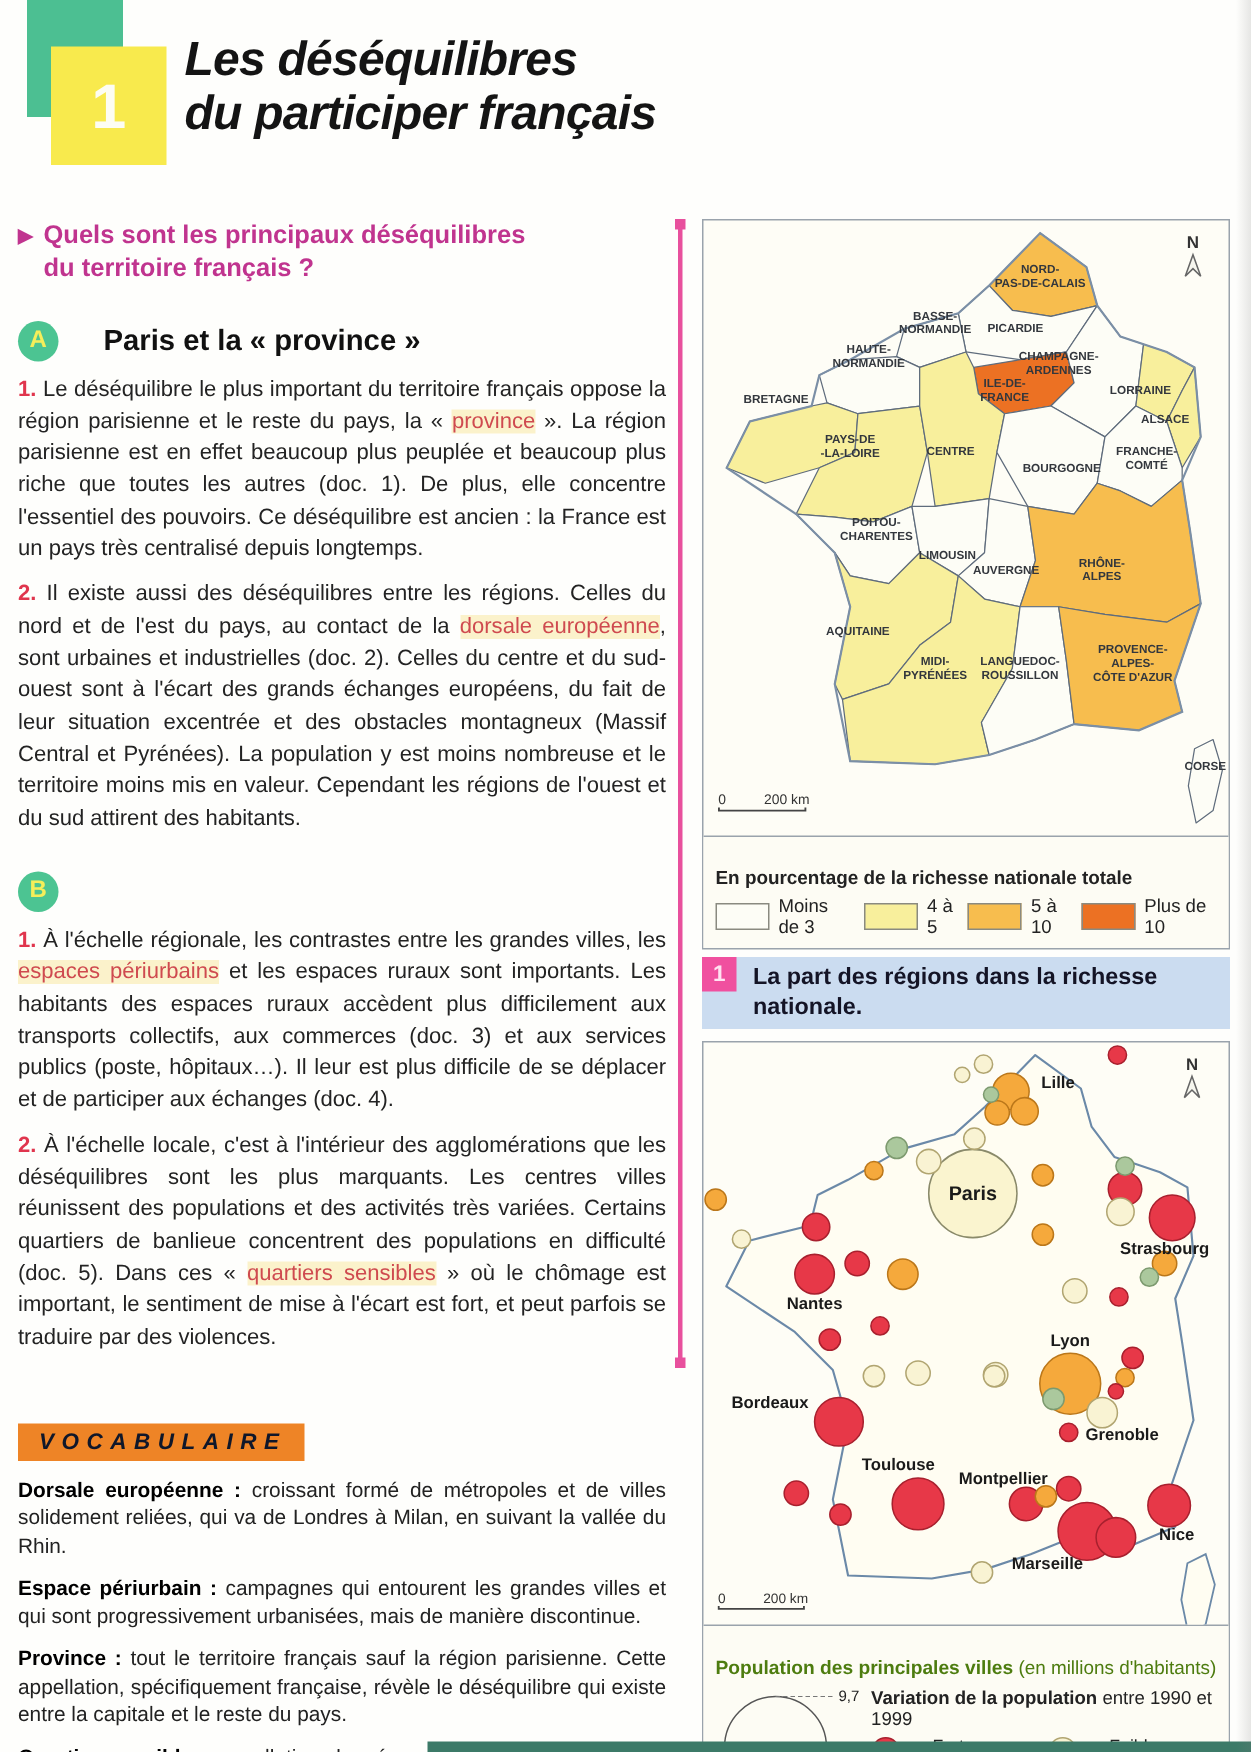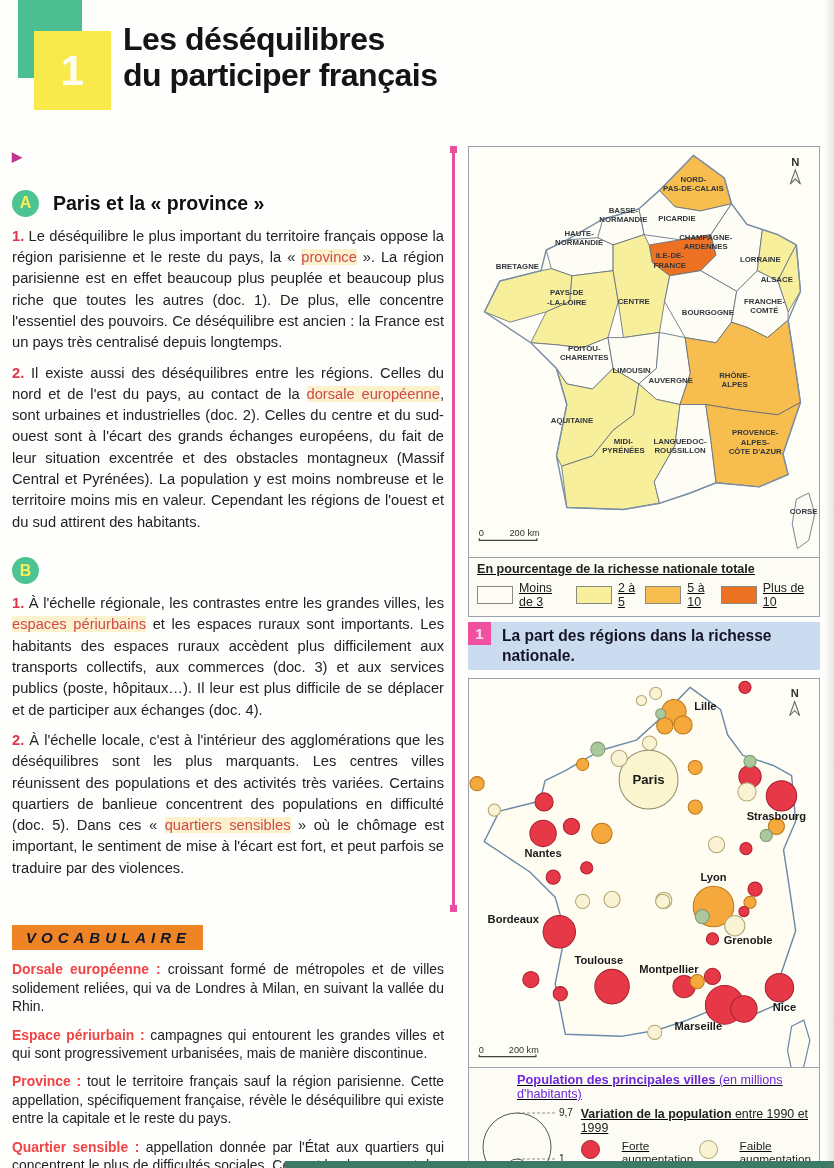--- a/index.html
+++ b/index.html
@@ -8,65 +8,65 @@
   .page::after{content:"";position:absolute;top:0;right:0;width:10px;height:100%;
         background:linear-gradient(to right,rgba(0,0,0,0),rgba(120,120,120,.18));pointer-events:none;}
 
   
   header{position:relative;height:132px;}
   .green-sq{position:absolute;left:18px;top:0;width:64px;height:78px;background:#4cbf92;}
   .yellow-sq{position:absolute;left:34px;top:31px;width:77px;height:79px;background:#f8ea4d;
         display:flex;align-items:center;justify-content:center;
         font-size:42px;font-weight:bold;color:#fdfdf3;}
   h1{position:absolute;left:123px;top:22px;margin:0;font-size:32px;line-height:1.12;
-        font-weight:bold;color:#141414;letter-spacing:-.5px;}
+        font-weight:bold;color:#141414;letter-spacing:-.5px;font-style:italic;}
 
   
   .columns{display:flex;padding:14px 0 0 12px;}
   .left-col{width:432px;}
   .divider-wrap{width:18px;display:flex;justify-content:center;}
   .pink-line{width:3px;height:762px;background:#e8509d;position:relative;margin-top:2px;}
   .pink-line::before,.pink-line::after{content:"";position:absolute;left:-2px;width:7px;height:7px;background:#e8509d;}
   .pink-line::before{top:-2px;} .pink-line::after{bottom:-2px;}
   .right-col{width:352px;margin-left:6px;}
 
   
   .question{display:flex;font-weight:bold;font-size:17px;line-height:1.28;color:#c0348f;}
   .q-arrow{font-size:13px;margin:3px 7px 0 0;color:#c0348f;}
   .text-section{margin-top:24px;}
   .sec-head{display:flex;align-items:center;margin-bottom:6px;}
   .badge{width:27px;height:27px;border-radius:50%;background:#4cc492;color:#f5ee5a;
         font-weight:bold;font-size:16px;display:flex;align-items:center;justify-content:center;
         margin-right:14px;flex:none;}
-  .sec-title{font-size:19.5px;font-weight:bold;color:#111;}
+  .sec-title{font-size:19.5px;font-weight:bold;color:#111;margin-left:16px;}
   .body-par{margin:9px 0 0 0;font-size:14.7px;line-height:1.45;color:#232323;text-align:justify;}
   .pnum{color:#e0354d;font-weight:bold;}
   .hl{color:#cf4a4f;background:#fbf2cb;}
 
   .vocab{margin-top:46px;}
   .vocab-title{display:inline-block;background:#ee8426;color:#0f172a;font-weight:bold;font-style:italic;
         letter-spacing:5px;padding:4px 12px 4px 14px;font-size:15px;}
   .vocab-entry{margin:10px 0 0 0;font-size:13.9px;line-height:1.33;color:#222;text-align:justify;}
-  .term{color:#ef4444;font-weight:bold;}
+  .term{color:#000000;font-weight:bold;}
 
   
   .doc{margin:0 0 10px 0;}
   .map-frame{border:1px solid #9aa3ac;background:#fefdf6;}
   .map-frame svg{display:block;}
-  .legend-strip{border-top:1px solid #9aa3ac;padding:4px 8px 7px 8px;background:#fdfcf4;text-decoration:underline;}
+  .legend-strip{border-top:1px solid #9aa3ac;padding:20px 8px 7px 8px;background:#fdfcf4;}
   .l1-title{font-size:12.6px;font-weight:bold;color:#222;margin-bottom:5px;}
   .l1-items{display:flex;align-items:center;gap:7px;}
   .l1-item{display:flex;align-items:center;gap:6px;font-size:12.4px;color:#222;}
   .swatch{width:34px;height:16px;border:1px solid #8a8a80;flex:none;}
   .caption{display:flex;margin-top:5px;background:#cbdcf0;align-items:flex-start;}
   .doc-num{width:23px;min-height:23px;background:#f0509f;color:#ffe2f1;font-weight:bold;
         text-align:center;font-size:15px;line-height:23px;flex:none;margin-right:11px;}
   .cap-text{font-size:15.6px;font-weight:bold;color:#141426;padding:4px 4px 3px 0;line-height:1.3;}
 
-  .l2-title{font-size:12.6px;color:#6d28d9;margin-bottom:2px;margin-left:40px;}
+  .l2-title{font-size:12.6px;color:#4d7c0f;margin-bottom:2px;}
   .l2-title b{font-size:12.8px;}
   .l2-body{display:flex;gap:8px;align-items:flex-start;}
   .l2-right{flex:1;}
   .l2-var-title{font-size:12.4px;color:#222;margin:4px 0 5px 0;}
   .var-grid{display:grid;grid-template-columns:1fr 1fr;gap:6px 4px;}
   .var-item{display:flex;align-items:flex-start;gap:22px;font-size:11.8px;line-height:1.15;color:#222;}
   .var-dot{width:17px;height:17px;border-radius:50%;flex:none;margin-top:0;}
 
   .bottom-bar{position:absolute;bottom:0;left:285px;right:0;height:7px;background:#3c7a68;}
 </style>
@@ -83,20 +83,24 @@
     <h1>
       <span>Les déséquilibres</span><br>
       <span>du participer français</span>
     </h1>
   </header>
 
   <div class="columns">
     <div class="left-col">
       <div class="question">
         <span class="q-arrow">▶</span>
+        <div>
+          <span>Quels sont les principaux déséquilibres</span><br>
+          <span>du territoire français ?</span>
+        </div>
       </div>
 
       <div id="sections">
           <section class="text-section">
             <div class="sec-head">
               <span class="badge">A</span>
               <span class="sec-title">Paris et la « province »</span>
             </div>
             <p class="body-par"><span class="pnum">1.</span><span> Le déséquilibre le plus important du territoire français oppose la région parisienne et le reste du pays, la « </span><span class="hl">province</span><span> ». La région parisienne est en effet beaucoup plus peuplée et beaucoup plus riche que toutes les autres (doc. 1). De plus, elle concentre l'essentiel des pouvoirs. Ce déséquilibre est ancien : la France est un pays très centralisé depuis longtemps.</span></p>
             <p class="body-par"><span class="pnum">2.</span><span> Il existe aussi des déséquilibres entre les régions. Celles du nord et de l'est du pays, au contact de la </span><span class="hl">dorsale européenne</span><span>, sont urbaines et industrielles (doc. 2). Celles du centre et du sud-ouest sont à l'écart des grands échanges européens, du fait de leur situation excentrée et des obstacles montagneux (Massif Central et Pyrénées). La population y est moins nombreuse et le territoire moins mis en valeur. Cependant les régions de l'ouest et du sud attirent des habitants.</span></p>
@@ -197,21 +201,21 @@
             </svg>
           <div class="legend-strip">
             <div class="l1-title">En pourcentage de la richesse nationale totale</div>
             <div class="l1-items" id="legend1-items">
                 <div class="l1-item">
                   <span class="swatch" style="background: rgb(253, 253, 246);"></span>
                   <span>Moins de 3</span>
                 </div>
                 <div class="l1-item">
                   <span class="swatch" style="background: rgb(248, 239, 156);"></span>
-                  <span>2 à 5</span>
+                  <span>4 à 5</span>
                 </div>
                 <div class="l1-item">
                   <span class="swatch" style="background: rgb(247, 189, 78);"></span>
                   <span>5 à 10</span>
                 </div>
                 <div class="l1-item">
                   <span class="swatch" style="background: rgb(236, 113, 35);"></span>
                   <span>Plus de 10</span>
                 </div>
               </div>

